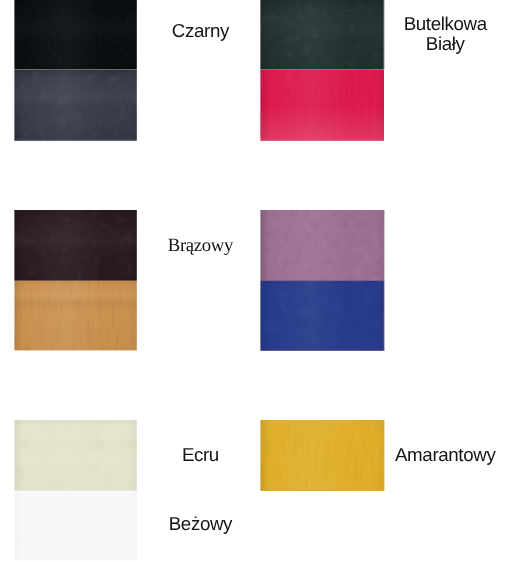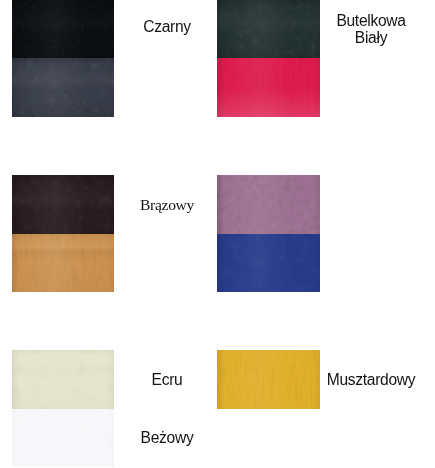--- a/index.html
+++ b/index.html
@@ -268,21 +268,21 @@
         <div class="vig" style="background:linear-gradient(90deg,rgba(0,0,0,0.05) 0%,rgba(0,0,0,0) 7%,rgba(255,255,255,0.03) 42%,rgba(255,255,255,0) 72%,rgba(0,0,0,0) 93%,rgba(0,0,0,0.03) 100%)"></div>
         <div class="vig" style="background:linear-gradient(180deg,rgba(0,0,0,0.03) 0%,rgba(0,0,0,0) 8%,rgba(255,255,255,0.02) 22%,rgba(0,0,0,0.012) 32%,rgba(0,0,0,0) 50%,rgba(0,0,0,0.01) 100%)"></div>
       </div>
       <div class="lbl lblA">Ecru</div>
       <div class="sw swB" style="background: rgb(224, 175, 42);">
         <svg class="tex" viewBox="0 0 117 73" preserveAspectRatio="none">
           <rect width="117" height="73" filter="url(#vel_streak_2)" opacity="0.075"></rect>
         </svg>
         <div class="vig" style="background:linear-gradient(90deg,rgba(0,0,0,0.1) 0%,rgba(0,0,0,0) 7%,rgba(255,255,255,0.05) 42%,rgba(255,255,255,0) 72%,rgba(0,0,0,0) 93%,rgba(0,0,0,0.05) 100%)"></div>
       </div>
-      <div class="lbl lblB">Musztardowy</div>
+      <div class="lbl lblB">Amarantowy</div>
     </div>
     <div class="row" style="top: 408.8px;">
       <div class="sw swA" style="background: rgb(248, 248, 250);">
         <svg class="tex" viewBox="0 0 117 73" preserveAspectRatio="none">
           <rect width="117" height="73" filter="url(#vel_smooth_31)" opacity="0.012"></rect>
         </svg>
         <div class="vig" style="background:linear-gradient(90deg,rgba(0,0,0,0.02) 0%,rgba(0,0,0,0) 7%,rgba(255,255,255,0.01) 42%,rgba(255,255,255,0) 72%,rgba(0,0,0,0) 93%,rgba(0,0,0,0.01) 100%)"></div>
       </div>
       <div class="lbl lblA">Beżowy</div>
     </div>

